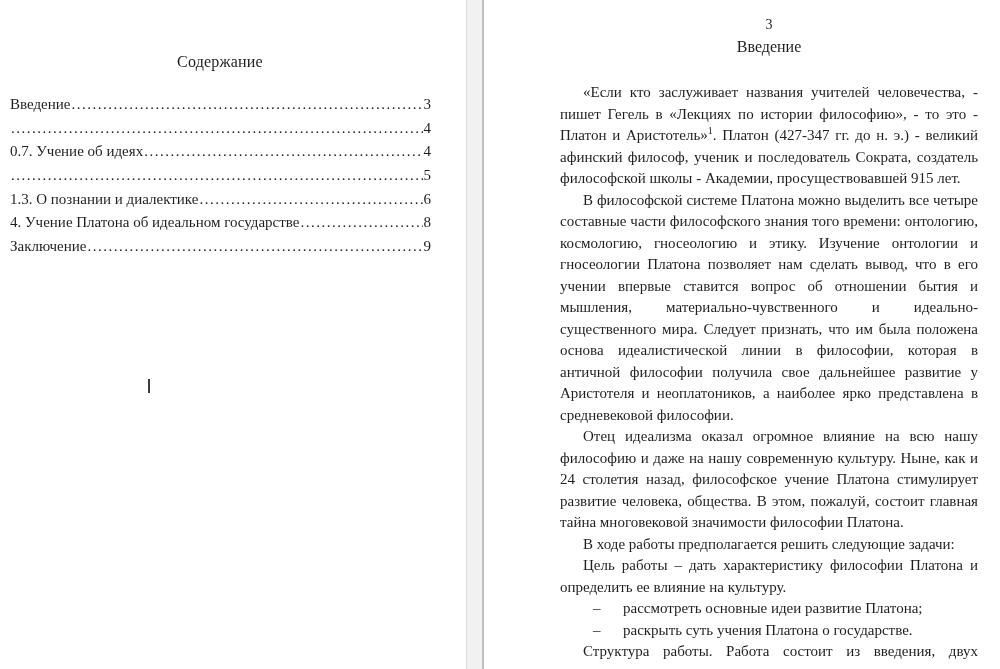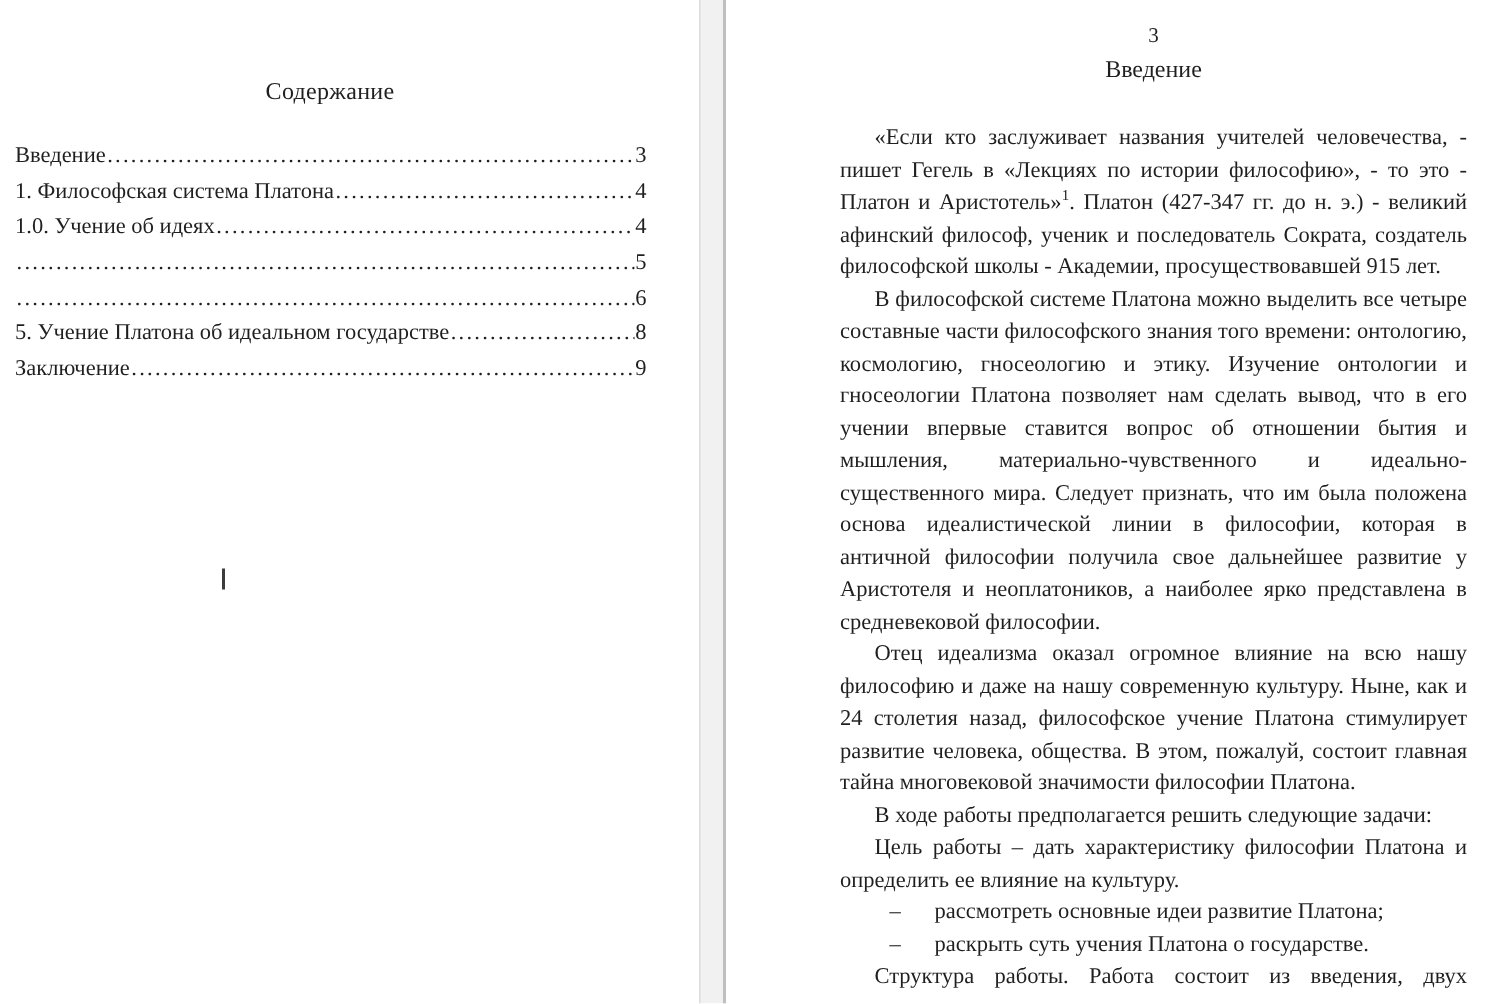--- a/index.html
+++ b/index.html
@@ -134,39 +134,39 @@
   <div class="page-left">
     <div class="toc-title">Содержание</div>
 
     <div class="toc">
       <div class="toc-row">
         <span class="toc-label">Введение</span>
           <span class="toc-dots"></span>
           <span class="toc-page">3</span>
       </div>
       <div class="toc-row">
-        <span class="toc-label">1. Философская система Платона</span>
           <span class="toc-dots"></span>
           <span class="toc-page">4</span>
       </div>
       <div class="toc-row">
-        <span class="toc-label">1.0. Учение об идеях</span>
+        <span class="toc-label">0.7. Учение об идеях</span>
           <span class="toc-dots"></span>
           <span class="toc-page">4</span>
       </div>
       <div class="toc-row">
           <span class="toc-dots"></span>
           <span class="toc-page">5</span>
       </div>
       <div class="toc-row">
+        <span class="toc-label">1.3. О познании и диалектике</span>
           <span class="toc-dots"></span>
           <span class="toc-page">6</span>
       </div>
       <div class="toc-row">
-        <span class="toc-label">5. Учение Платона об идеальном государстве</span>
+        <span class="toc-label">4. Учение Платона об идеальном государстве</span>
           <span class="toc-dots"></span>
           <span class="toc-page">8</span>
       </div>
       <div class="toc-row">
         <span class="toc-label">Заключение</span>
           <span class="toc-dots"></span>
           <span class="toc-page">9</span>
       </div>
     </div>
 

